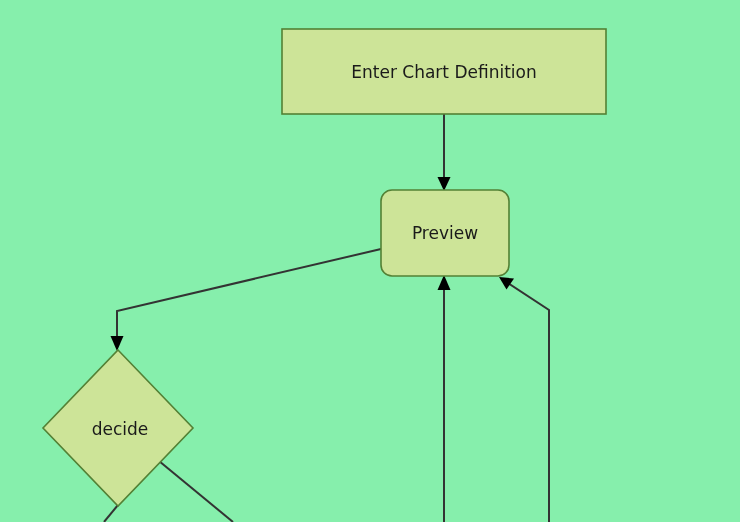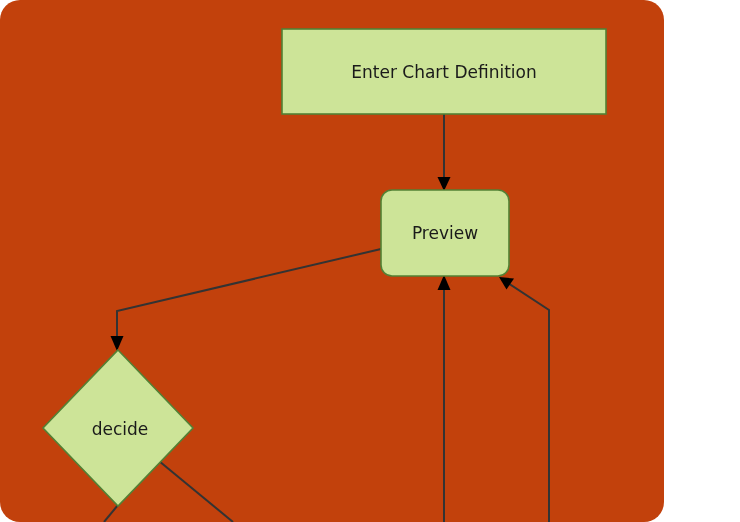--- a/index.html
+++ b/index.html
@@ -9,24 +9,23 @@
     background: #ffffff;
   }
   body {
     width: 740px;
     height: 522px;
     overflow: hidden;
     font-family: "DejaVu Sans", "Liberation Sans", sans-serif;
   }
   #diagram-canvas {
     position: relative;
-    width: 664px;
+    width: 740px;
     height: 522px;
-    background: #c2410c;
-    border-radius: 20px;
+    background: #86efac;
   }
   #flow-svg {
     position: absolute;
     top: 0;
     left: 0;
     width: 740px;
     height: 522px;
     display: block;
   }
   .node-shape {

